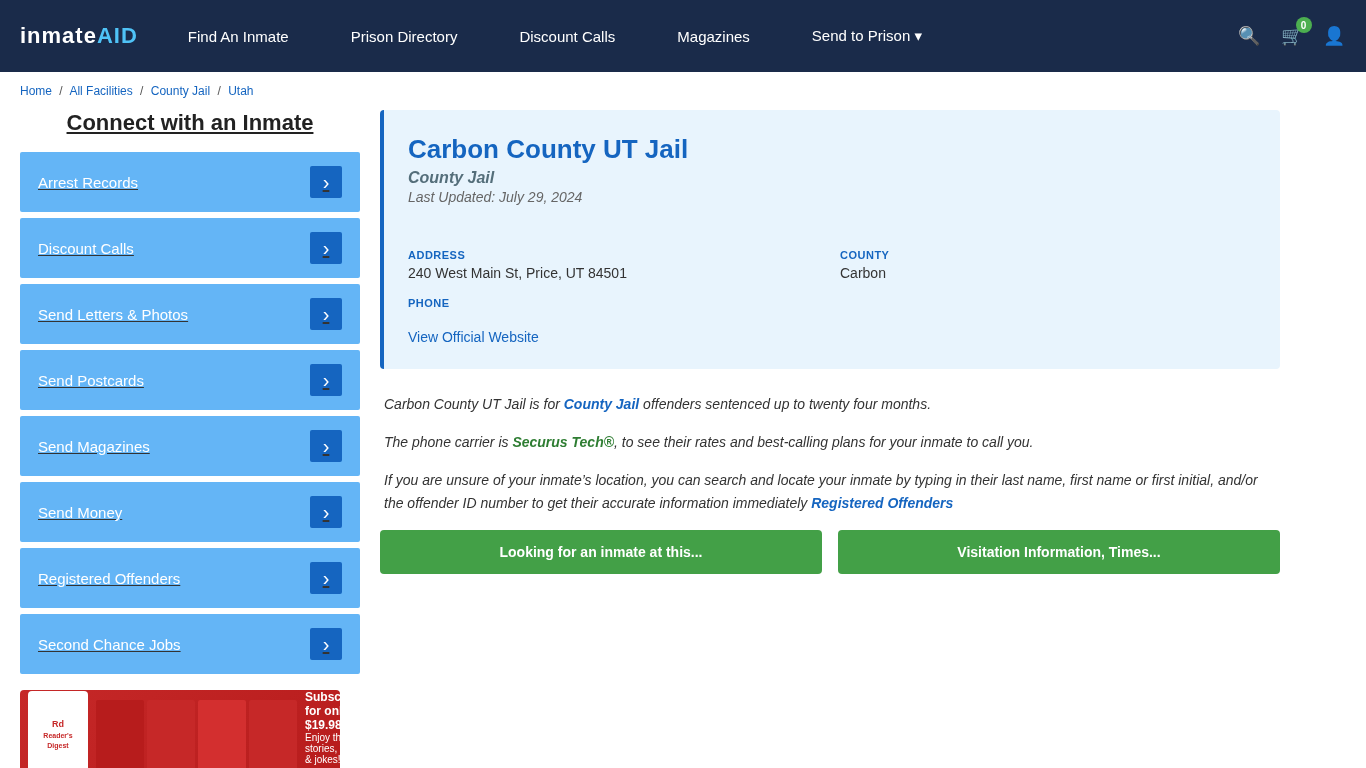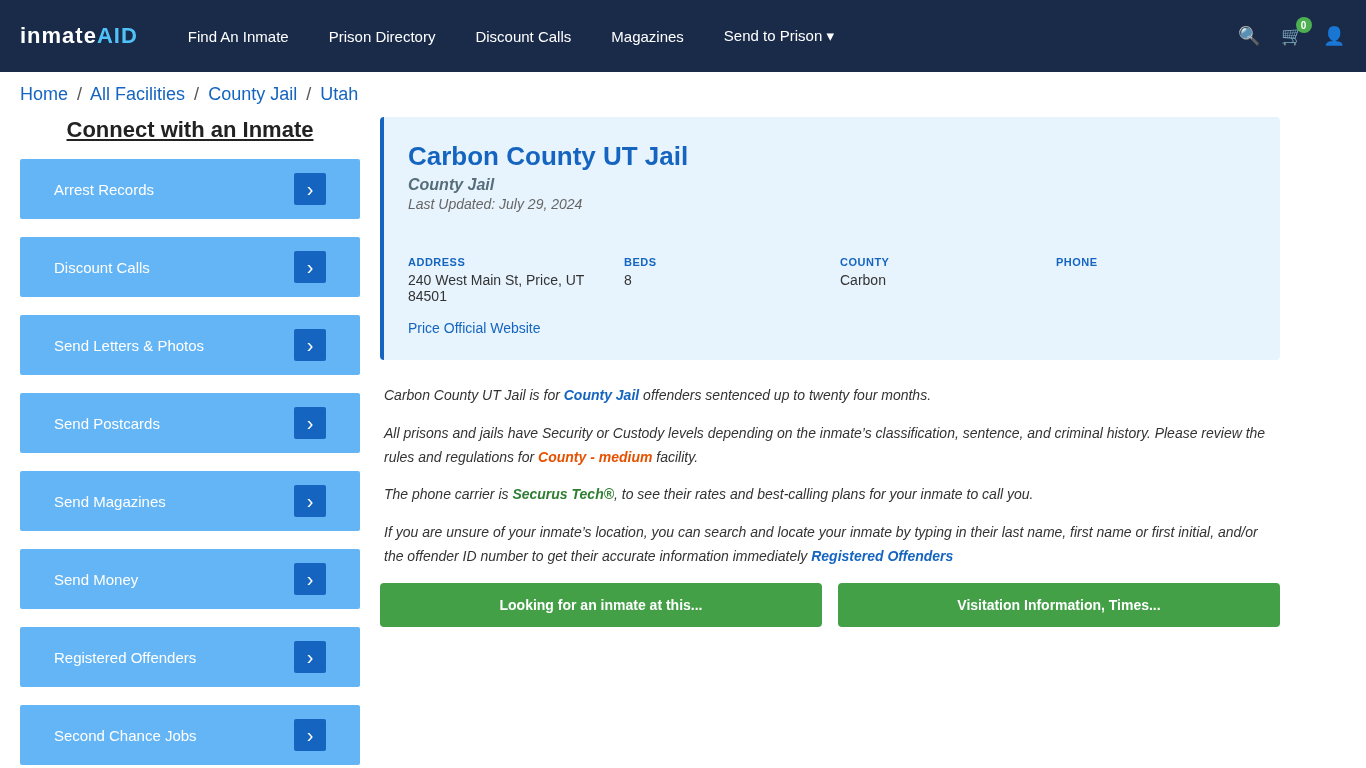--- a/index.html
+++ b/index.html
@@ -24,21 +24,21 @@
       font-weight: bold;
       color: #fff;
       letter-spacing: 1px;
     }
     .logo-text span {
       color: #4fc3f7;
     }
     nav {
       display: flex;
       align-items: center;
-      gap: 40px;
+      gap: 62px;
       flex: 1;
     }
     nav a {
       color: #fff;
       text-decoration: none;
       font-size: 15px;
       font-weight: 500;
       cursor: pointer;
     }
     .header-icons {
@@ -65,21 +65,21 @@
       height: 16px;
       display: flex;
       align-items: center;
       justify-content: center;
       font-weight: bold;
     }
 
     
     .breadcrumb {
       padding: 12px 20px;
-      font-size: 18px;
+      font-size: 12px;
       color: #555;
     }
     .breadcrumb a {
       color: #1565c0;
       text-decoration: none;
     }
     .breadcrumb span { color: #555; margin: 0 4px; }
 
     
     .main-container {
@@ -99,24 +99,25 @@
       text-decoration: underline;
       margin-bottom: 16px;
       color: #222;
       text-align: center;
     }
     .sidebar-item {
       background: #64b5f6;
       display: flex;
       align-items: center;
       justify-content: space-between;
-      padding: 14px 34px;
-      margin-bottom: 18px;
+      padding: 14px 18px;
+      margin-bottom: 6px;
       cursor: pointer;
       border-radius: 2px;
+      text-decoration: underline;
     }
     .sidebar-item-label {
       color: #fff;
       font-size: 15px;
       font-weight: 500;
     }
     .sidebar-arrow {
       color: #fff;
       font-size: 20px;
       background: #1565c0;
@@ -216,21 +217,21 @@
       margin-bottom: 2px;
     }
     .facility-updated {
       font-size: 14px;
       color: #666;
       font-style: italic;
       margin-bottom: 20px;
     }
     .facility-details {
       display: grid;
-      grid-template-columns: 1fr 1fr 1fr 1fr;
+      grid-template-columns: 1fr 1fr;
       gap: 16px;
       margin-top: 44px;
     }
     .detail-label {
       font-size: 11px;
       font-weight: bold;
       color: #1565c0;
       letter-spacing: 0.5px;
       text-transform: uppercase;
       margin-bottom: 4px;
@@ -386,41 +387,34 @@
       <h1 class="facility-title">Carbon County UT Jail</h1>
       <div class="facility-type">County Jail</div>
       <div class="facility-updated">Last Updated: July 29, 2024</div>
 
       <div class="facility-details">
         <div>
           <div class="detail-label">ADDRESS</div>
           <div class="detail-value">240 West Main St, Price, UT 84501</div>
         </div>
         <div>
-          <div class="detail-label">BEDS</div>
-          <div class="detail-value">8</div>
-        </div>
-        <div>
           <div class="detail-label">COUNTY</div>
           <div class="detail-value">Carbon</div>
         </div>
         <div>
           <div class="detail-label">PHONE</div>
         </div>
       </div>
 
-      <a class="official-link" href="#">Price Official Website</a>
+      <a class="official-link" href="#">View Official Website</a>
     </div>
 
     <div class="description">
       <p>
         <span>Carbon County UT Jail is for </span><a href="#">County Jail</a><span> offenders sentenced up to twenty four months.</span>
-      </p>
-      <p>
-        <span>All prisons and jails have Security or Custody levels depending on the inmate’s classification, sentence, and criminal history. Please review the rules and regulations for </span><a href="#" class="orange-link">County - medium</a><span> facility.</span>
       </p>
       <p>
         <span>The phone carrier is </span><a href="#" class="green-link">Securus Tech®</a><span>, to see their rates and best-calling plans for your inmate to call you.</span>
       </p>
       <p>
         <span>If you are unsure of your inmate’s location, you can search and locate your inmate by typing in their last name, first name or first initial, and/or the offender ID number to get their accurate information immediately</span> <a href="#">Registered Offenders</a>
       </p>
     </div>
 
     <div class="bottom-buttons">

